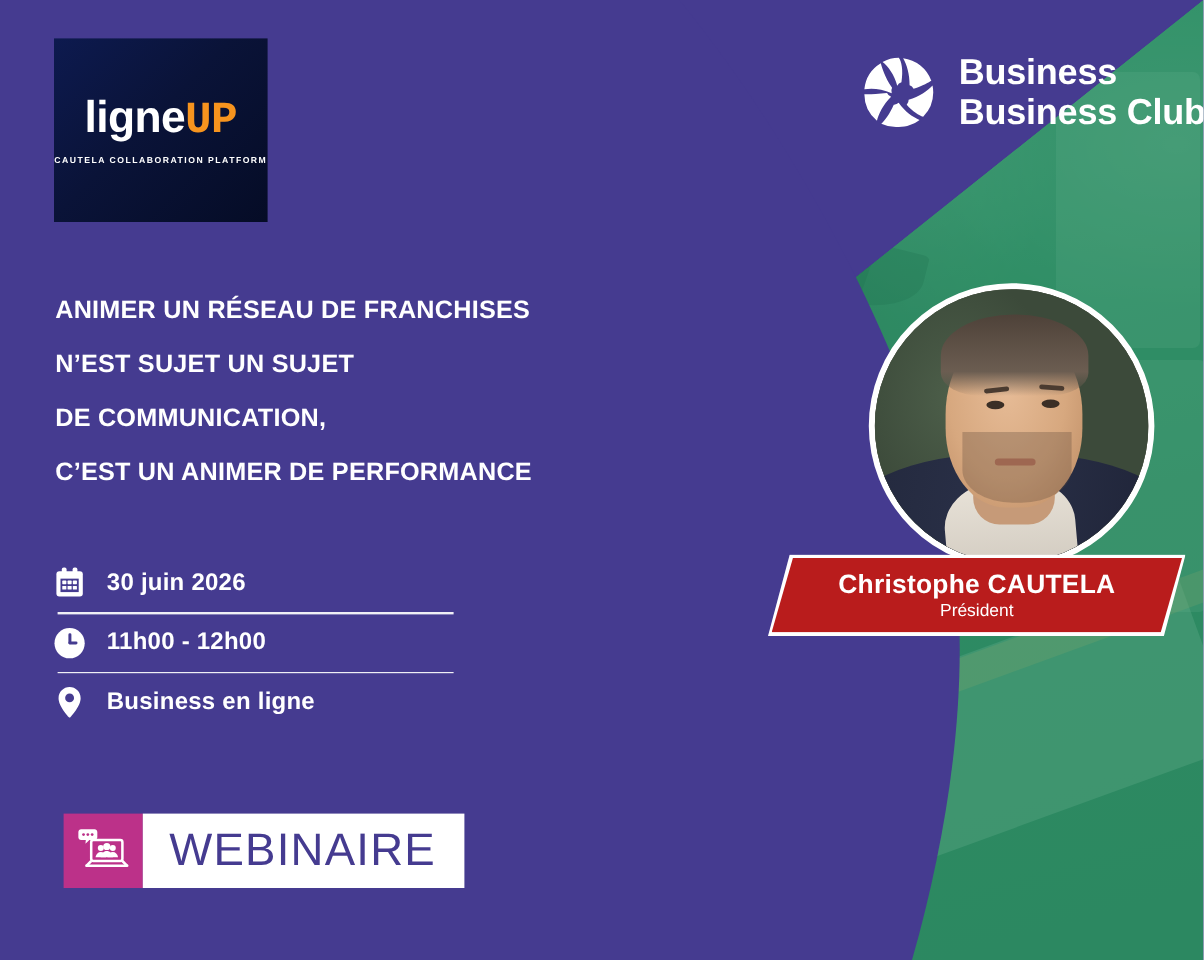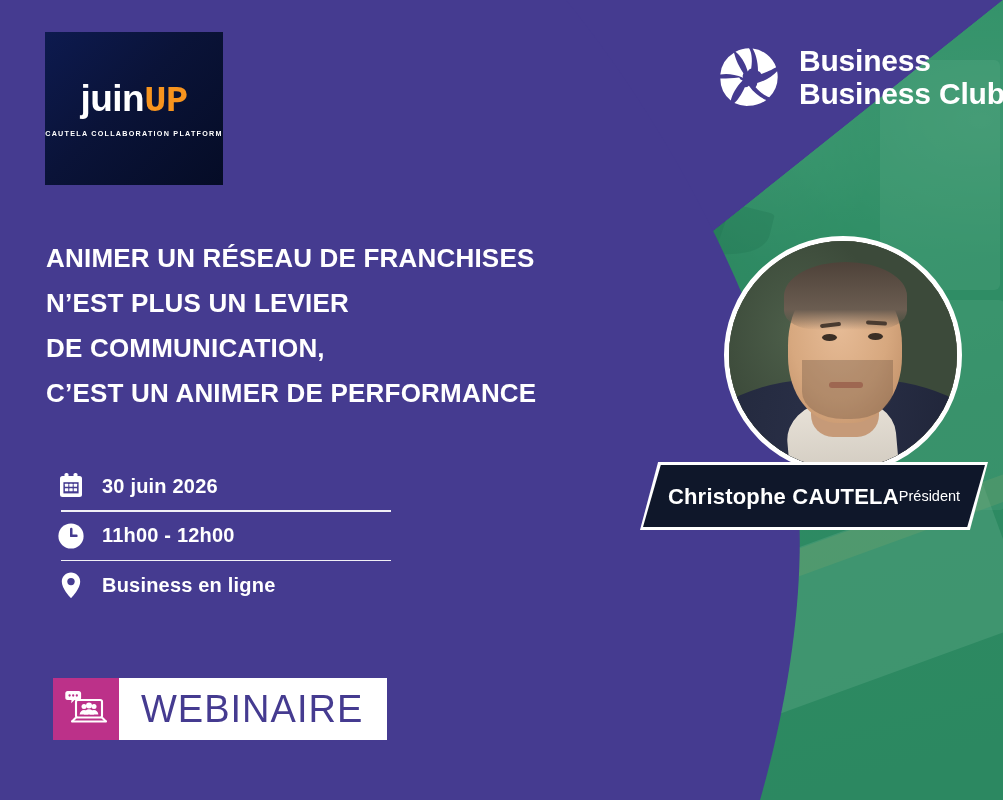--- a/index.html
+++ b/index.html
@@ -101,31 +101,31 @@
     white-space: nowrap;
   }
 
   
   .headline {
     position: absolute;
     left: 46px;
     top: 236px;
     width: 600px;
     color: #ffffff;
-    font-size: 26px;
+    font-size: 21px;
     font-weight: 700;
     line-height: 45px;
     letter-spacing: 0.2px;
   }
   .headline .ln { display: block; white-space: nowrap; }
 
   
   .info-block {
     position: absolute;
-    left: 56px;
+    left: 43px;
     top: 462px;
     width: 340px;
   }
   .info-row {
     display: flex;
     align-items: center;
     height: 48px;
   }
   .info-ico {
     width: 30px;
@@ -305,25 +305,25 @@
   .speaker-border {
     position: absolute;
     inset: 0;
     background: #ffffff;
     -webkit-clip-path: polygon(5.2% 0, 100% 0, 94.8% 100%, 0 100%);
             clip-path: polygon(5.2% 0, 100% 0, 94.8% 100%, 0 100%);
   }
   .speaker-fill {
     position: absolute;
     left: 3px; top: 3px; right: 3px; bottom: 3px;
-    background: #0f172a;
+    background: #b91c1c;
     -webkit-clip-path: polygon(5.2% 0, 100% 0, 94.8% 100%, 0 100%);
             clip-path: polygon(5.2% 0, 100% 0, 94.8% 100%, 0 100%);
     display: flex;
-    flex-direction: row;
+    flex-direction: column;
     align-items: center;
     justify-content: center;
   }
   .sp-name {
     color: #ffffff;
     font-size: 22px;
     font-weight: 700;
     letter-spacing: 0.2px;
     line-height: 25px;
   }
@@ -355,27 +355,27 @@
       <div class="screen-blob" style="left:880px; top:60px;  width:120px; height:230px;"></div>
       <div class="desk" style="left:600px; top:548px; width:420px; height:150px; transform:rotate(-20deg);"></div>
       <div class="desk" style="left:700px; top:520px; width:360px; height:26px;  transform:rotate(-20deg); background:rgba(205,190,120,.30);"></div>
       <div class="green-tint"></div>
     </div>
   </div>
 
   <div class="purple-panel"></div>
 
   <div class="everup-box">
-    <div class="everup-word"><span>juin</span><span class="up">UP</span></div>
+    <div class="everup-word"><span>ligne</span><span class="up">UP</span></div>
     <div class="everup-tag">CAUTELA COLLABORATION PLATFORM</div>
   </div>
 
   <div class="headline">
     <span class="ln">ANIMER UN RÉSEAU DE FRANCHISES</span>
-    <span class="ln">N’EST PLUS UN LEVIER</span>
+    <span class="ln">N’EST SUJET UN SUJET</span>
     <span class="ln">DE COMMUNICATION,</span>
     <span class="ln">C’EST UN ANIMER DE PERFORMANCE</span>
   </div>
 
   <div class="info-block">
 
     <div class="info-row">
       <span class="info-ico">
         <svg width="28" height="28" viewBox="0 0 28 28">
           <rect x="3" y="4" width="22" height="21" rx="2.5" fill="#ffffff"></rect>

